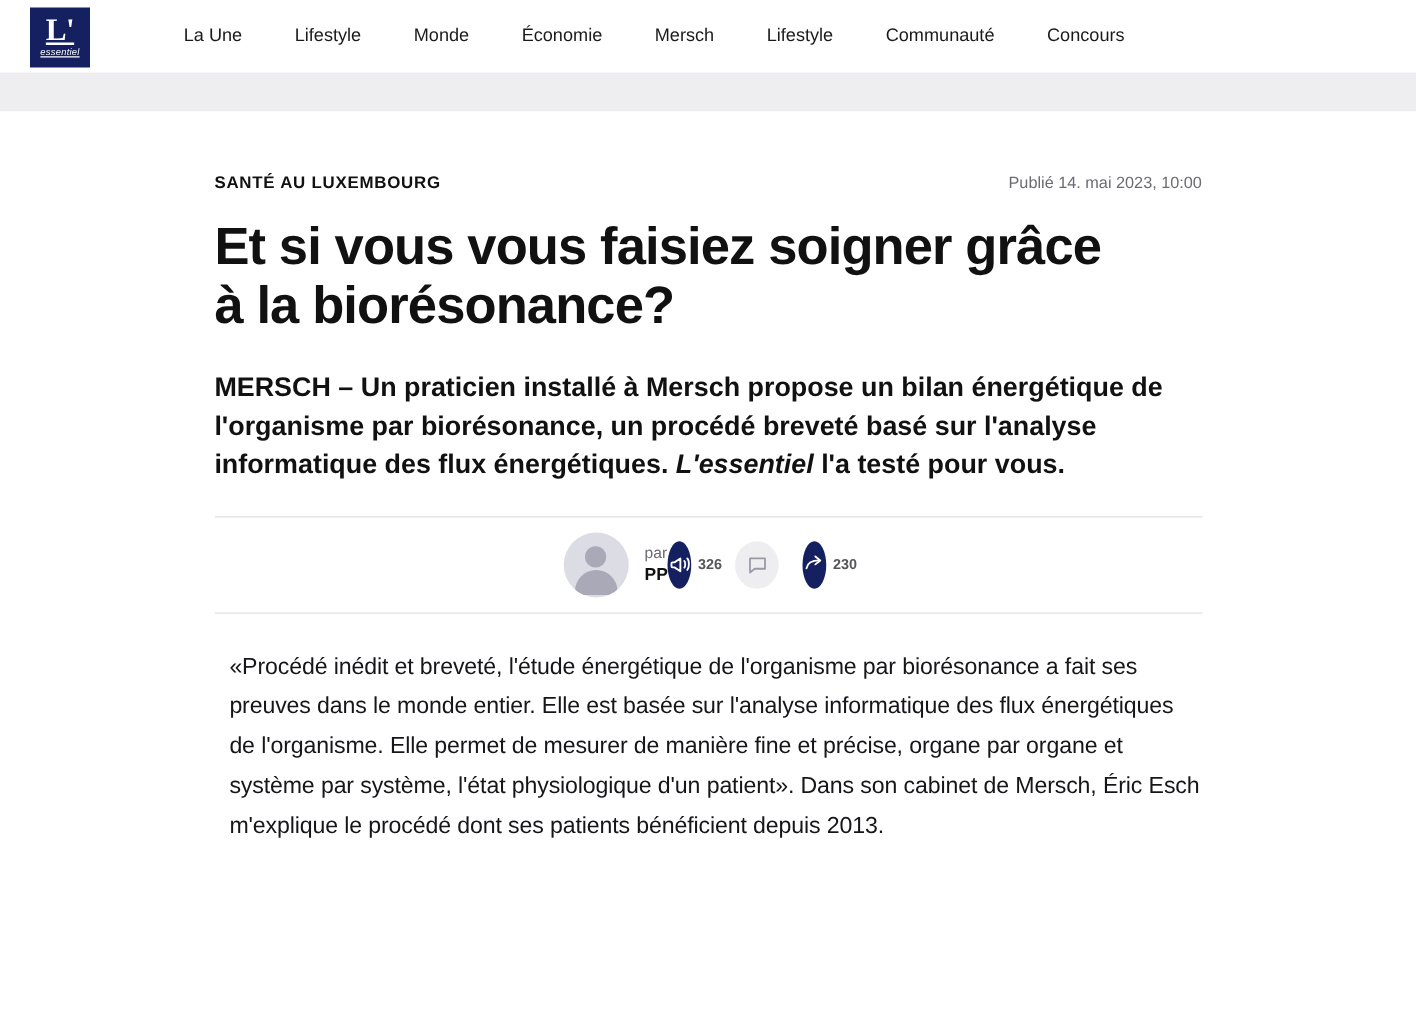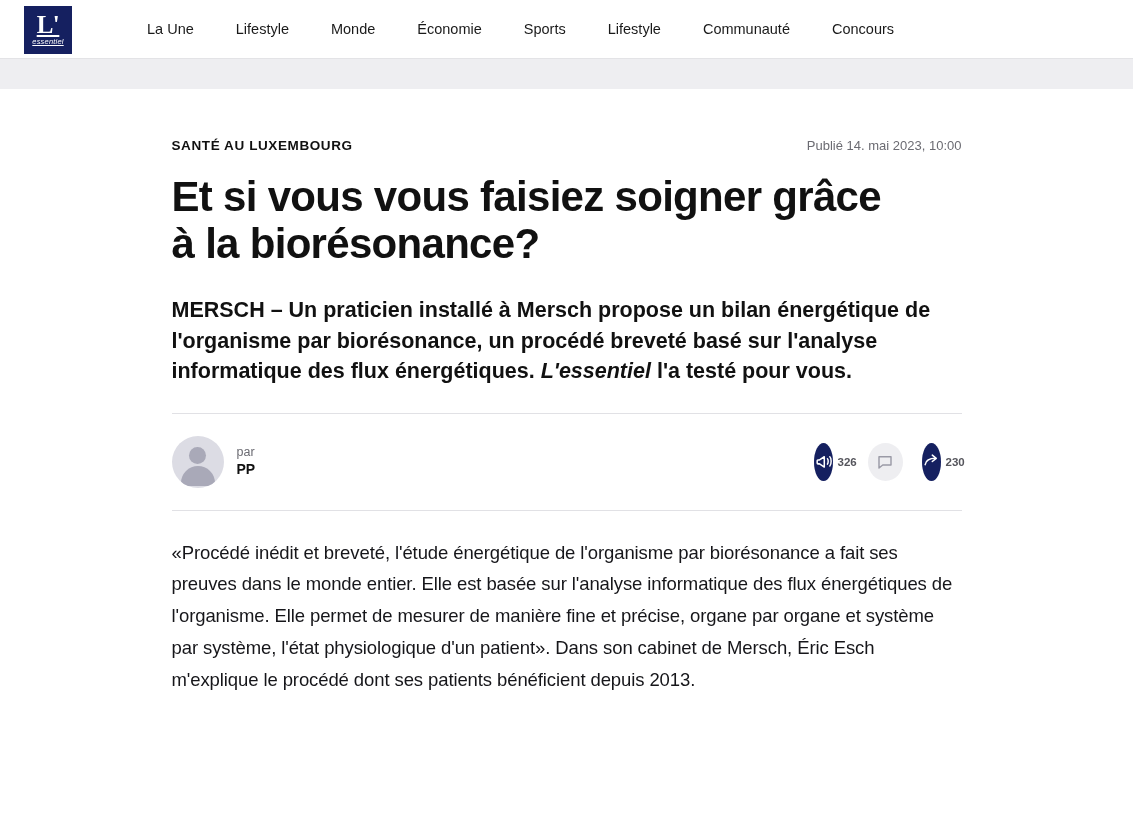--- a/index.html
+++ b/index.html
@@ -117,24 +117,24 @@
   }
   .standfirst em {
     font-style: italic;
   }
 
   
   .byline {
     margin-top: 26px;
     border-top: 1px solid #e1e1e5;
     border-bottom: 1px solid #e1e1e5;
-    height: 98px;
-    display: flex;
-    align-items: center;
-    justify-content: space-between;
+    height: 78px;
+    display: flex;
+    align-items: center;
+    justify-content: center;
   }
   .byline-left {
     display: flex;
     align-items: center;
     gap: 13px;
   }
   .avatar {
     width: 52px; height: 52px;
     border-radius: 50%;
     background: #dcdce4;
@@ -196,37 +196,38 @@
   }
   .count.empty { visibility: hidden; }
 
   
   .body-text {
     font-size: 18.5px;
     line-height: 1.72;
     color: #16161a;
     margin-top: 26px;
     letter-spacing: -0.1px;
+    margin-left: 12px;
   }
   .body-text p { margin: 0 0 18px 0; }
 </style>
 </head>
 <body>
 
 <header class="site-header">
   <a class="logo" href="#">
     <span class="l-mark">L'</span>
     <span class="l-sub">essentiel</span>
   </a>
   <nav class="main-nav">
     <a href="#">La Une</a>
     <a href="#">Lifestyle</a>
     <a href="#">Monde</a>
     <a href="#">Économie</a>
-    <a href="#">Sports</a>
+    <a href="#">Mersch</a>
     <a href="#">Lifestyle</a>
     <a href="#">Communauté</a>
     <a href="#">Concours</a>
   </nav>
 </header>
 <div class="header-rule"></div>
 <div class="grey-band"></div>
 
 <div class="page">
   <article class="article">

